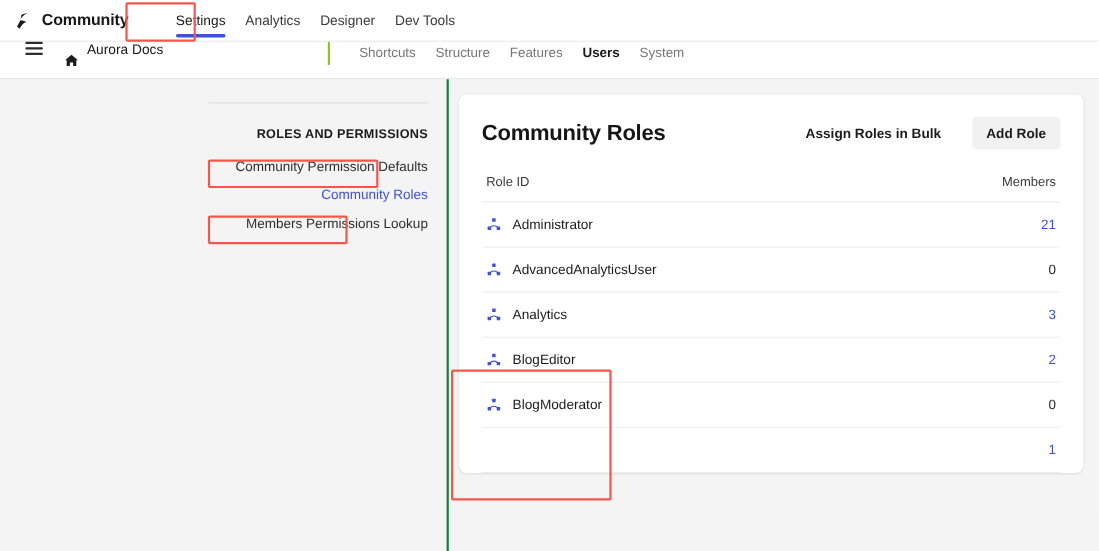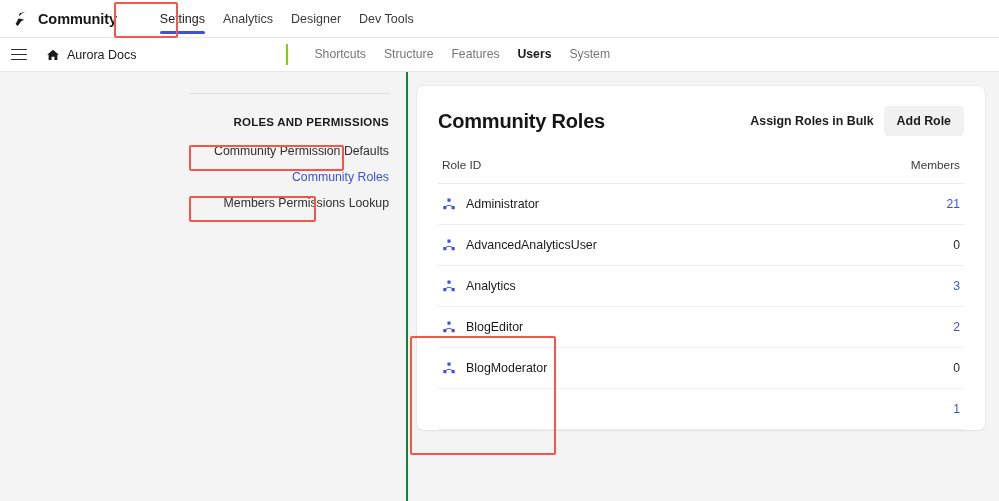--- a/index.html
+++ b/index.html
@@ -75,24 +75,23 @@
     height: 3px;
     border-radius: 2px;
     background: #3f51d6;
   }
 
   
   .subbar {
     position: relative;
     height: 34px;
     display: flex;
-    align-items: center;
     background: #ffffff;
     border-bottom: 1px solid #e6e6e6;
-    padding-left: 11px;
+    padding-left: 23px;
   }
 
   .hamburger {
     width: 16px;
     height: 12px;
     display: flex;
     flex-direction: column;
     justify-content: space-between;
     cursor: pointer;
     flex: 0 0 auto;
@@ -229,21 +228,21 @@
   .card-title {
     font-size: 20px;
     font-weight: bold;
     color: #151515;
     letter-spacing: -0.2px;
   }
 
   .card-actions {
     display: flex;
     align-items: center;
-    gap: 10px;
+    gap: 28px;
   }
 
   .link-action {
     font-size: 12.4px;
     font-weight: bold;
     color: #1b1b1b;
     cursor: pointer;
     white-space: nowrap;
   }
 

